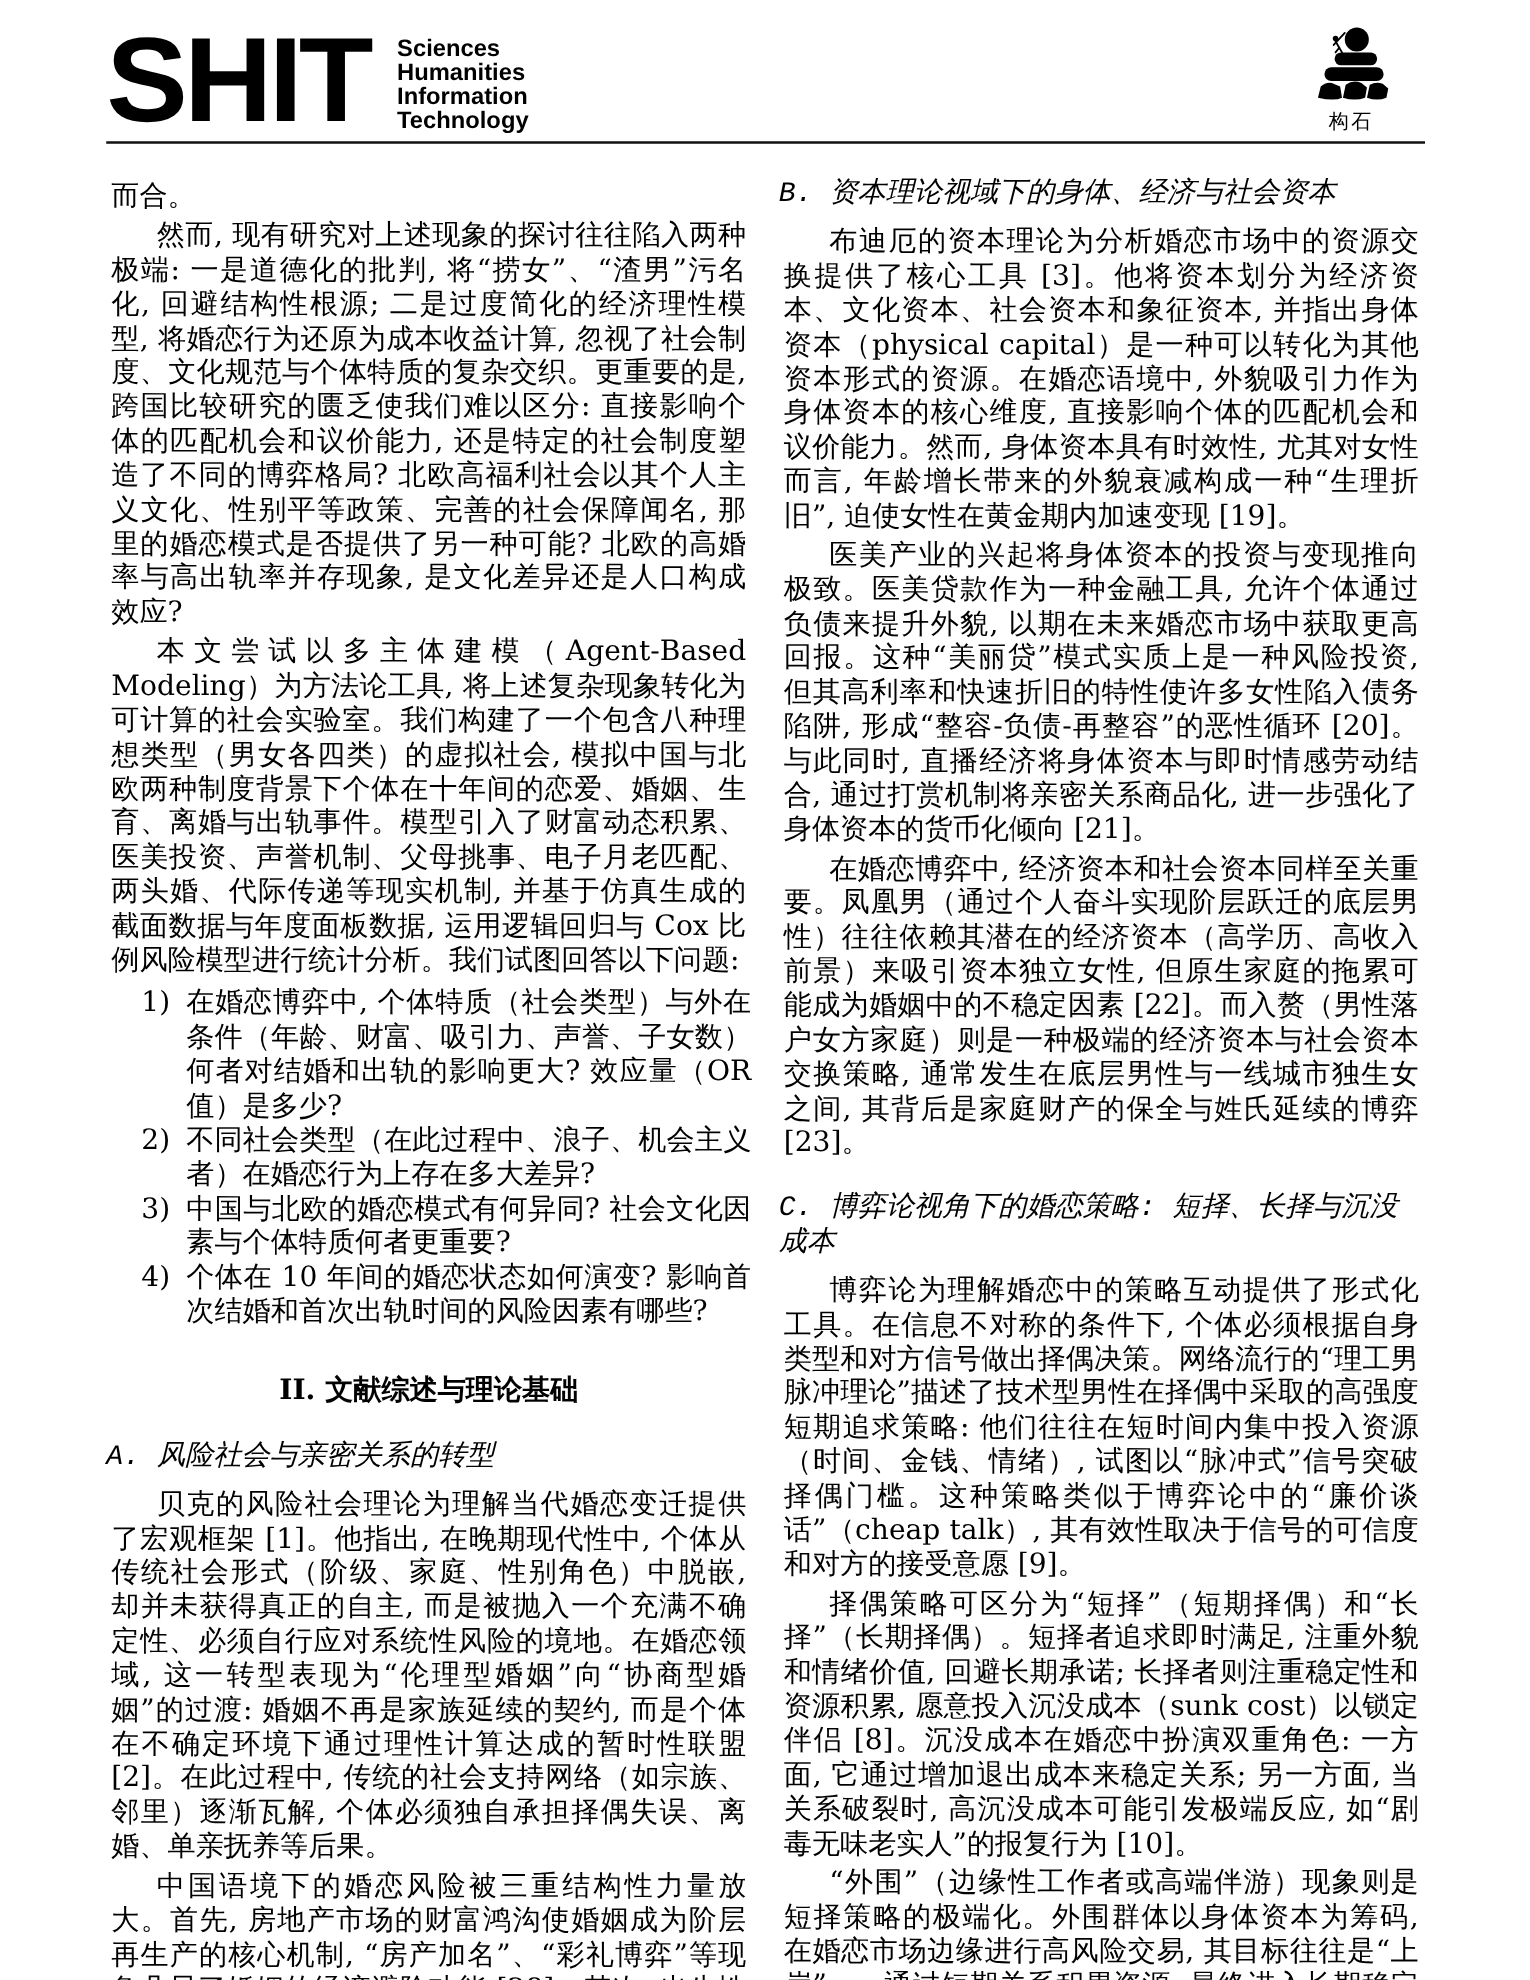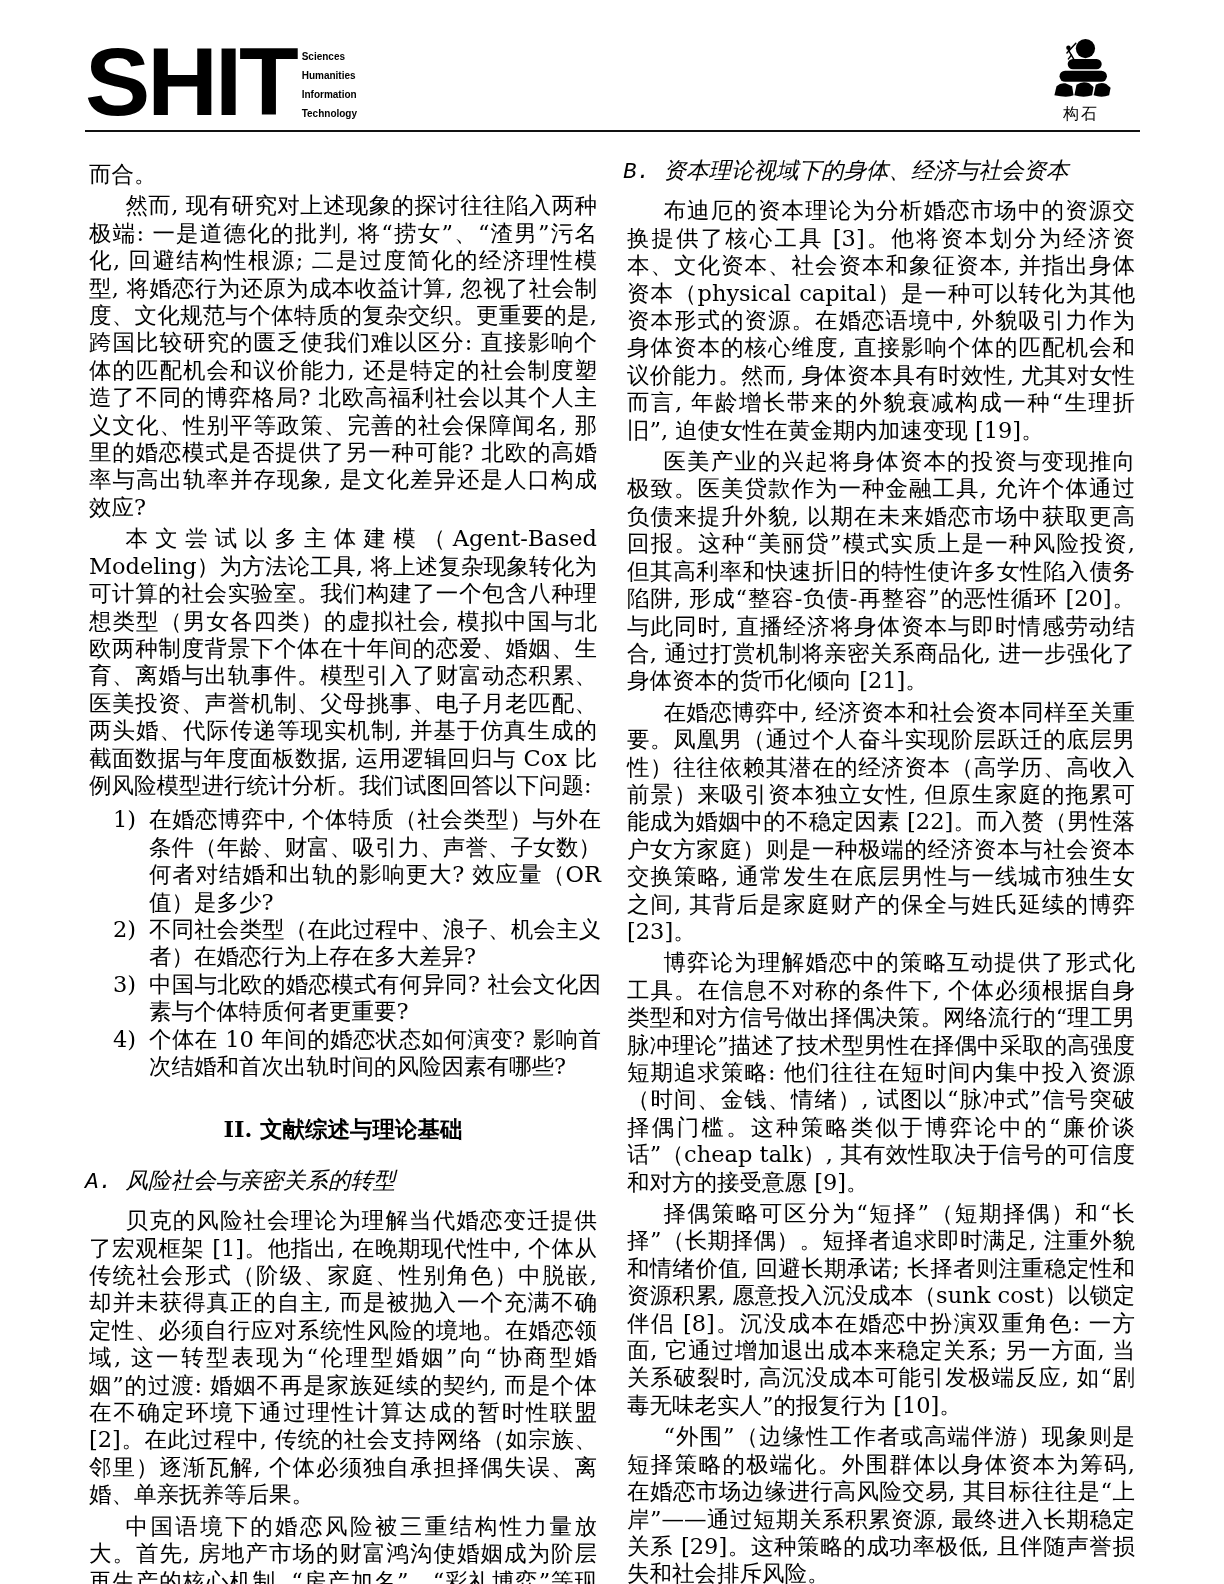--- a/index.html
+++ b/index.html
@@ -6,21 +6,21 @@
   body {
     width: 1224px; height: 1584px;
     background: #ffffff;
     color: #000000;
     font-family: "DejaVu Serif", "Liberation Serif", serif;
     position: relative;
     overflow: hidden;
   }
   .page {
     position: absolute;
-    left: 0; top: 17px;
+    left: 0; top: 0;
     width: 1224px; height: 1452px;
     padding: 0 84px 1px 85px;
     box-sizing: border-box;
   }
   
   .header {
     display: flex;
     align-items: flex-start;
     justify-content: space-between;
     padding-top: 22px;
@@ -30,25 +30,25 @@
   .logo-acronym {
     font-family: "Liberation Sans", "DejaVu Sans", sans-serif;
     font-weight: bold;
     font-size: 96px;
     line-height: 86px;
     letter-spacing: -3px;
     transform: scaleX(1.02);
     transform-origin: left top;
   }
   .logo-words {
-    margin-left: 10px;
+    margin-left: 26px;
     margin-top: 8px;
     font-family: "Liberation Sans", "DejaVu Sans", sans-serif;
     font-weight: bold;
-    font-size: 10px;
+    font-size: 19px;
     line-height: 19px;
   }
   .press-mark {
     display: flex;
     flex-direction: column;
     align-items: center;
     margin-top: -2px;
     margin-right: 22px;
   }
   .press-mark svg { display: block; }
@@ -187,20 +187,21 @@
       <p>贝克的风险社会理论为理解当代婚恋变迁提供了宏观框架 [1]。他指出, 在晚期现代性中, 个体从传统社会形式（阶级、家庭、性别角色）中脱嵌, 却并未获得真正的自主, 而是被抛入一个充满不确定性、必须自行应对系统性风险的境地。在婚恋领域, 这一转型表现为“伦理型婚姻”向“协商型婚姻”的过渡: 婚姻不再是家族延续的契约, 而是个体在不确定环境下通过理性计算达成的暂时性联盟 [2]。在此过程中, 传统的社会支持网络（如宗族、邻里）逐渐瓦解, 个体必须独自承担择偶失误、离婚、单亲抚养等后果。</p>
       <p>中国语境下的婚恋风险被三重结构性力量放大。首先, 房地产市场的财富鸿沟使婚姻成为阶层再生产的核心机制, “房产加名”、“彩礼博弈”等现象凸显了婚姻的经济避险功能 [28]。其次, 出生性别比失衡制造的“光棍危机”将底层男性推向婚恋市场的边缘, 迫使他们采取高风险策略（如“梭哈”式追求）, 而这种策略往往以失败告终, 催生出“剧毒无味老实人”这类极端反应——他们在沉没成本累积后爆发报复性行为, 成为社会安全隐患 [17]。第三, 消费主义与数字经济的合谋将身体资本金融化, 医美贷款制造了“美丽陷阱”, 直播打赏将情感互动转化为即时交易, 个体在追求“上岸”（脱离底层或不良环境）的过程中极易陷入债务困境 [18]。这些现象共同表明, 婚恋场域已演变为一个风险高度集聚的博弈空间。</p>
     </section>
 
     <section class="col">
       <h3 class="subsec first">B. 资本理论视域下的身体、经济与社会资本</h3>
       <p>布迪厄的资本理论为分析婚恋市场中的资源交换提供了核心工具 [3]。他将资本划分为经济资本、文化资本、社会资本和象征资本, 并指出身体资本（physical capital）是一种可以转化为其他资本形式的资源。在婚恋语境中, 外貌吸引力作为身体资本的核心维度, 直接影响个体的匹配机会和议价能力。然而, 身体资本具有时效性, 尤其对女性而言, 年龄增长带来的外貌衰减构成一种“生理折旧”, 迫使女性在黄金期内加速变现 [19]。</p>
       <p>医美产业的兴起将身体资本的投资与变现推向极致。医美贷款作为一种金融工具, 允许个体通过负债来提升外貌, 以期在未来婚恋市场中获取更高回报。这种“美丽贷”模式实质上是一种风险投资, 但其高利率和快速折旧的特性使许多女性陷入债务陷阱, 形成“整容-负债-再整容”的恶性循环 [20]。与此同时, 直播经济将身体资本与即时情感劳动结合, 通过打赏机制将亲密关系商品化, 进一步强化了身体资本的货币化倾向 [21]。</p>
       <p>在婚恋博弈中, 经济资本和社会资本同样至关重要。凤凰男（通过个人奋斗实现阶层跃迁的底层男性）往往依赖其潜在的经济资本（高学历、高收入前景）来吸引资本独立女性, 但原生家庭的拖累可能成为婚姻中的不稳定因素 [22]。而入赘（男性落户女方家庭）则是一种极端的经济资本与社会资本交换策略, 通常发生在底层男性与一线城市独生女之间, 其背后是家庭财产的保全与姓氏延续的博弈 [23]。</p>
 
+      <h3 class="subsec">C. 博弈论视角下的婚恋策略: 短择、长择与沉没成本</h3>
       <p>博弈论为理解婚恋中的策略互动提供了形式化工具。在信息不对称的条件下, 个体必须根据自身类型和对方信号做出择偶决策。网络流行的“理工男脉冲理论”描述了技术型男性在择偶中采取的高强度短期追求策略: 他们往往在短时间内集中投入资源（时间、金钱、情绪）, 试图以“脉冲式”信号突破择偶门槛。这种策略类似于博弈论中的“廉价谈话”（cheap talk）, 其有效性取决于信号的可信度和对方的接受意愿 [9]。</p>
       <p>择偶策略可区分为“短择”（短期择偶）和“长择”（长期择偶）。短择者追求即时满足, 注重外貌和情绪价值, 回避长期承诺; 长择者则注重稳定性和资源积累, 愿意投入沉没成本（sunk cost）以锁定伴侣 [8]。沉没成本在婚恋中扮演双重角色: 一方面, 它通过增加退出成本来稳定关系; 另一方面, 当关系破裂时, 高沉没成本可能引发极端反应, 如“剧毒无味老实人”的报复行为 [10]。</p>
       <p>“外围”（边缘性工作者或高端伴游）现象则是短择策略的极端化。外围群体以身体资本为筹码, 在婚恋市场边缘进行高风险交易, 其目标往往是“上岸”——通过短期关系积累资源, 最终进入长期稳定关系 [29]。这种策略的成功率极低, 且伴随声誉损失和社会排斥风险。</p>
 
     </section>
 
   </div>
 </div>
 
 </body></html>

